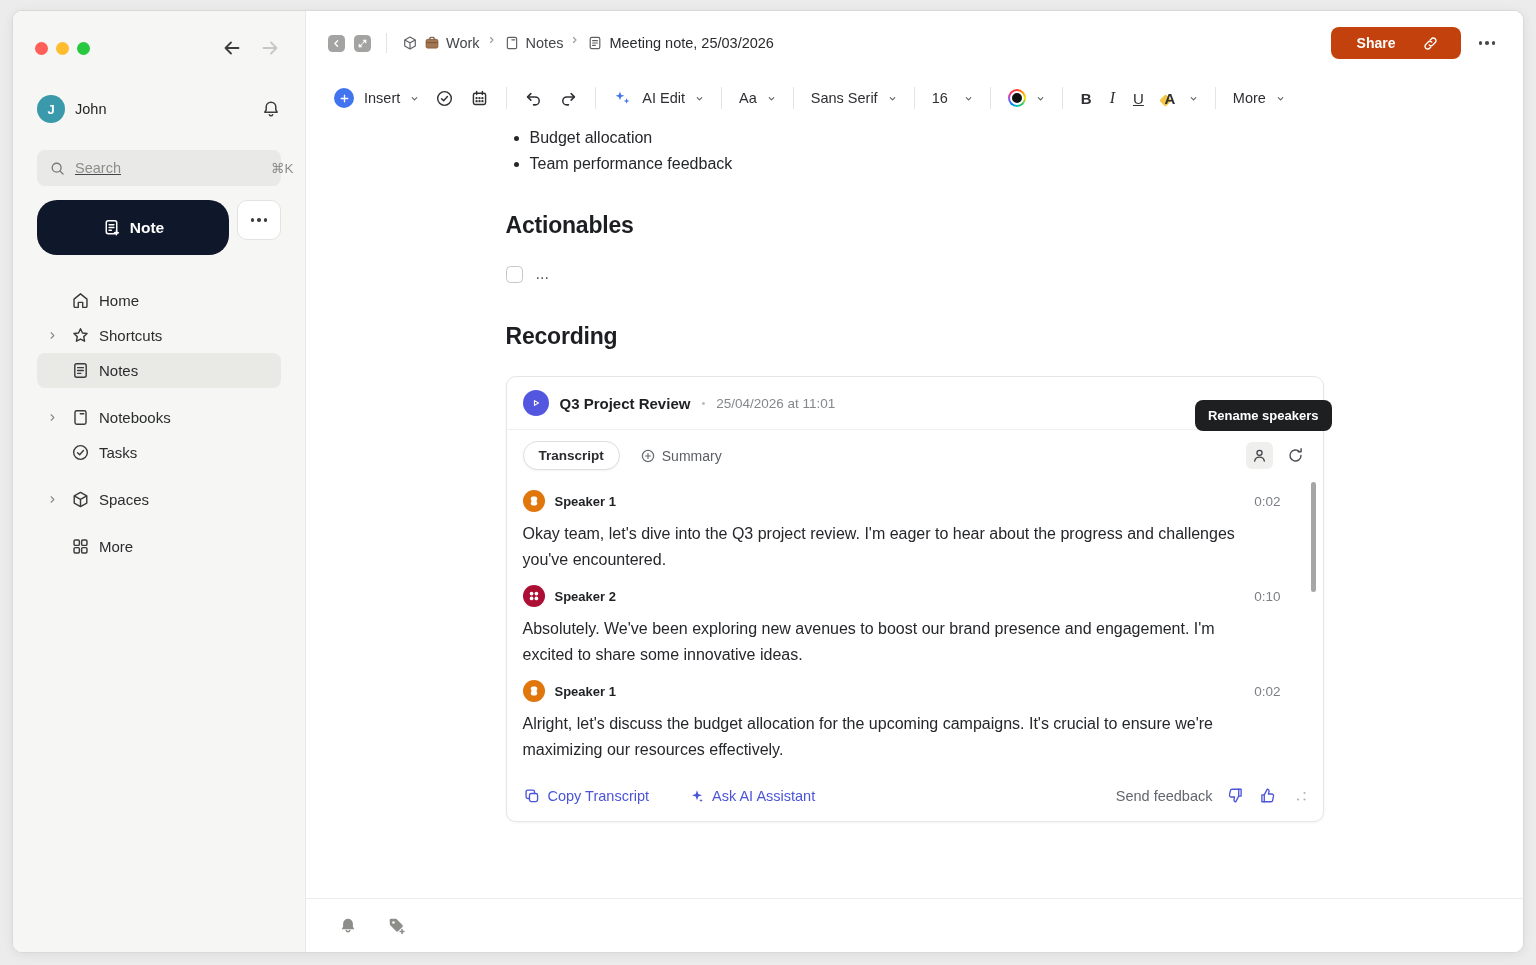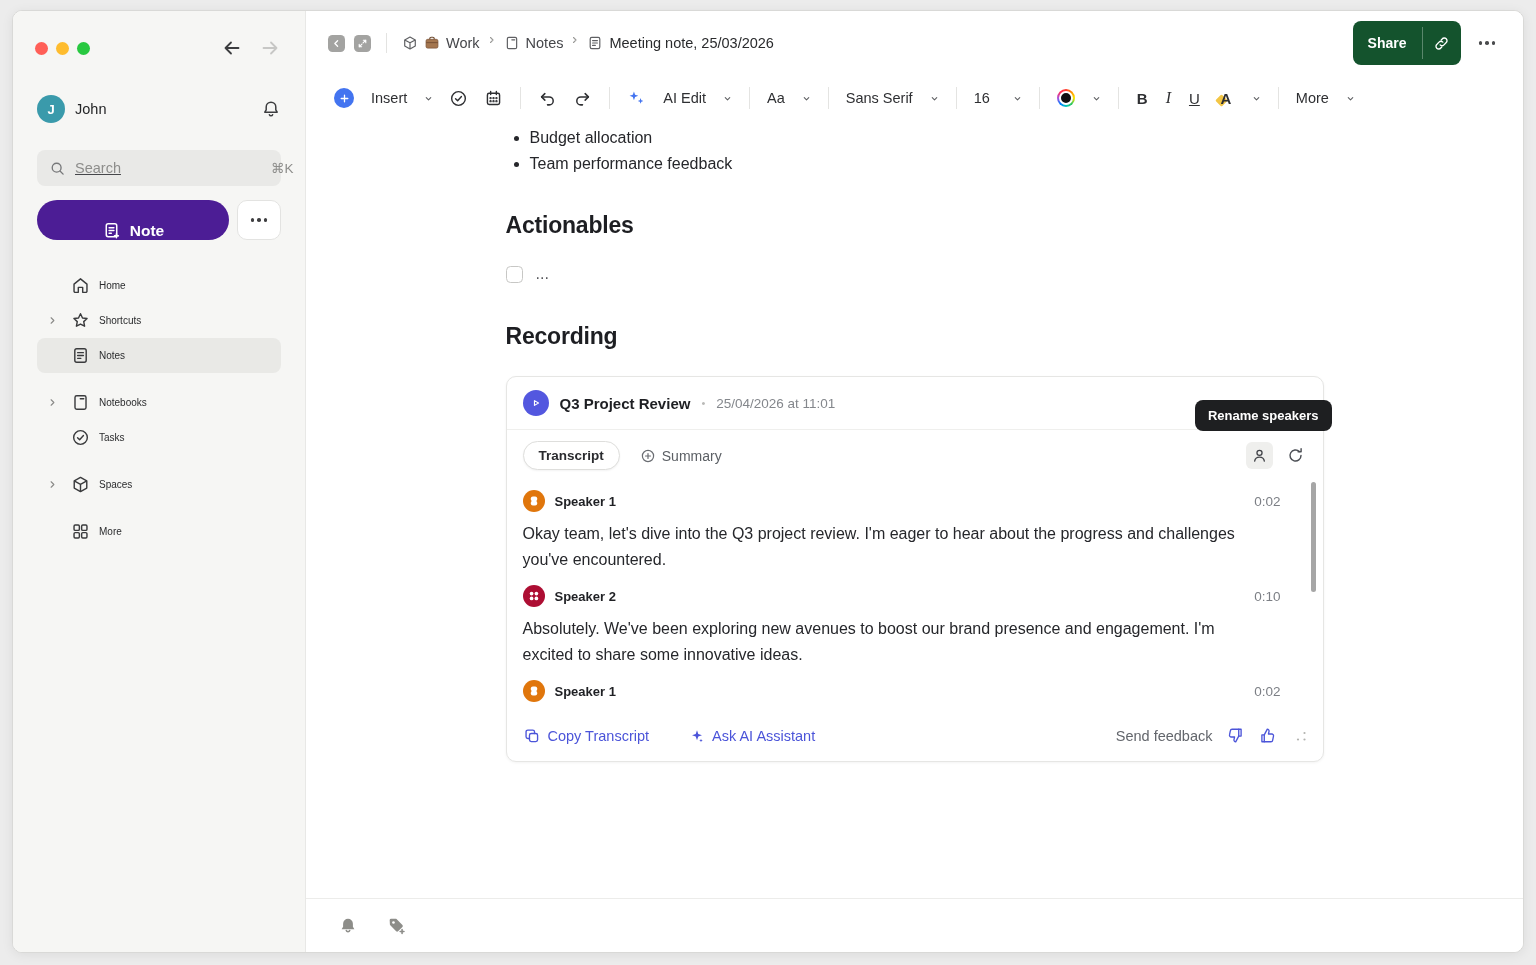--- a/index.html
+++ b/index.html
@@ -25,50 +25,50 @@
   .avatar { width:28px; height:28px; border-radius:50%; background:#3a9aab; color:#fff; font-size:13px; font-weight:700; display:flex; align-items:center; justify-content:center; }
   .user-name { font-size:14.5px; font-weight:500; color:#232426; }
   .user-row .bell { margin-left:auto; }
 
   .search { margin:27px 24px 0; height:36px; background:#e9e9e7; border-radius:8px; display:flex; align-items:center; padding:0 12px; gap:9px; cursor:text; }
   .search input { border:none; outline:none; background:transparent; flex:1; font-size:14.5px; font-family:inherit; color:#45464a;text-decoration:underline; }
   .search input::placeholder { color:#8d8d8b; }
   .search .kbd { font-size:13.5px; color:#8d8d8b; }
 
   .note-row { margin:14px 24px 0; display:flex; gap:8px; }
-  .note-btn { flex:1; height:40px; border:none; background:#4c1d95; color:#fff; border-radius:20px; display:flex; align-items:flex-end; justify-content:center; gap:9px; font-size:15.5px; font-weight:700; font-family:inherit; cursor:pointer; }
+  .note-btn { flex:1; height:55px; border:none; background:#0f172a; color:#fff; border-radius:20px; display:flex; align-items:center; justify-content:center; gap:9px; font-size:15.5px; font-weight:700; font-family:inherit; cursor:pointer; }
   .more-btn { width:44px; height:40px; background:#fff; border:1px solid #e3e3e1; border-radius:10px; display:flex; align-items:center; justify-content:center; gap:3px; cursor:pointer; }
   .dot3 { width:3.5px; height:3.5px; border-radius:50%; background:#3f3f41; }
 
   .nav { margin:28px 24px 0; }
-  .nav-item { height:35px; display:flex; align-items:center; padding:0 10px; border-radius:8px; gap:9px; font-size:10px; color:#2b2c2e; cursor:pointer; }
+  .nav-item { height:35px; display:flex; align-items:center; padding:0 10px; border-radius:8px; gap:9px; font-size:15px; color:#2b2c2e; cursor:pointer; }
   .nav-item.selected { background:#e9e9e6; }
   .chev-slot { width:15px; display:flex; align-items:center; }
   .gap-top { margin-top:12px; }
 
   
   .main { flex:1; min-width:0; display:flex; flex-direction:column; background:#fff; }
 
   .main-header { height:64px; display:flex; align-items:center; padding:0 26px 0 22px; }
   .hdr-btn { width:17px; height:17px; border:none; border-radius:4.5px; background:#a3a3a1; display:flex; align-items:center; justify-content:center; cursor:pointer; }
   .hdr-btn + .hdr-btn { margin-left:9px; }
   .v-div { width:1px; height:20px; background:#e3e3e1; margin:0 15px; }
   .crumbs { display:flex; gap:7px; font-size:14.5px; color:#45464a; }
   .crumb { display:flex; align-items:center; gap:6px; cursor:pointer; }
   .crumb.current { color:#2a2b2d; }
   .hdr-right { margin-left:auto; display:flex; align-items:center; gap:16px; }
-  .share-btn { display:flex; align-items:stretch; background:#14532d; border:none; border-radius:8px; height:44px; cursor:pointer; overflow:hidden; padding:0; }
+  .share-btn { display:flex; align-items:stretch; background:#c2410c; border:none; border-radius:8px; height:32px; cursor:pointer; overflow:hidden; padding:11px; }
   .share-label { color:#fff; font-size:14px; font-weight:600; font-family:inherit; display:flex; align-items:center; padding:0 15px; }
   .share-div { width:1px; background:rgba(255,255,255,.3); margin:6px 0; }
   .share-link { width:38px; display:flex; align-items:center; justify-content:center; }
   .hdr-more { border:none; background:none; display:flex; gap:3px; cursor:pointer; padding:6px 2px; }
   .hdr-more .dot3 { background:#4a4b4d; }
 
   .toolbar { height:46px; display:flex; align-items:center; padding:0 20px; color:#2e2f32; font-size:14.5px; }
-  .tb { display:flex; align-items:center; gap:17px; padding:5px 8px; border-radius:6px; cursor:pointer; white-space:nowrap; }
+  .tb { display:flex; align-items:center; gap:10px; padding:5px 8px; border-radius:6px; cursor:pointer; white-space:nowrap; }
   .tb-div { width:1px; height:22px; background:#e4e4e2; margin:0 9px; }
   .insert-plus { width:20px; height:20px; border-radius:50%; background:#4374f0; display:flex; align-items:center; justify-content:center; }
   .fmt { font-size:15px; padding:5px 9px; }
   .bold-b { font-weight:800; }
   .italic-i { font-style:italic; font-family:"Liberation Serif", serif; font-size:16px; }
   .under-u { text-decoration:underline; }
   .color-wheel { width:18px; height:18px; border-radius:50%; background:conic-gradient(#ff3b30,#ff9500,#ffe600,#34c759,#00c7be,#007aff,#af52de,#ff2d55,#ff3b30); position:relative; }
   .color-wheel::after { content:""; position:absolute; inset:2px; border-radius:50%; background:#101012; border:2px solid #fff; }
   .hl-a { position:relative; width:18px; height:20px; display:flex; align-items:center; justify-content:center; }
   .hl-a .wedge { position:absolute; left:0; bottom:3px; width:9px; height:9px; background:#f3c645; transform:rotate(45deg); border-radius:1.5px; }
@@ -545,20 +545,21 @@
                 <span class="sp-avatar" style="--av: #e0760c;">
                   <svg width="16" height="16" viewBox="0 0 20 20">
                       <rect x="6" y="4.5" width="8" height="11" rx="2.5" fill="#fff"></rect>
                       <circle cx="4.9" cy="10" r="2" fill="var(--av)"></circle>
                       <circle cx="15.1" cy="10" r="2" fill="var(--av)"></circle>
                     </svg>
                 </span>
                 <span class="sp-name">Speaker 1</span>
                 <span class="sp-time">0:02</span>
               </div>
+              <p class="entry-text">Alright, let's discuss the budget allocation for the upcoming campaigns. It's crucial to ensure we're maximizing our resources effectively.</p>
             </div>
 
           </div>
 
           <span class="rec-scrollbar"></span>
 
           <div class="rec-footer">
             <button class="link-btn">
               <svg width="18" height="18" viewBox="0 0 20 20" fill="none" stroke="#4b54d9" stroke-width="1.5" stroke-linecap="round" stroke-linejoin="round">
                   <rect x="7.2" y="7.2" width="9" height="9" rx="2"></rect>

